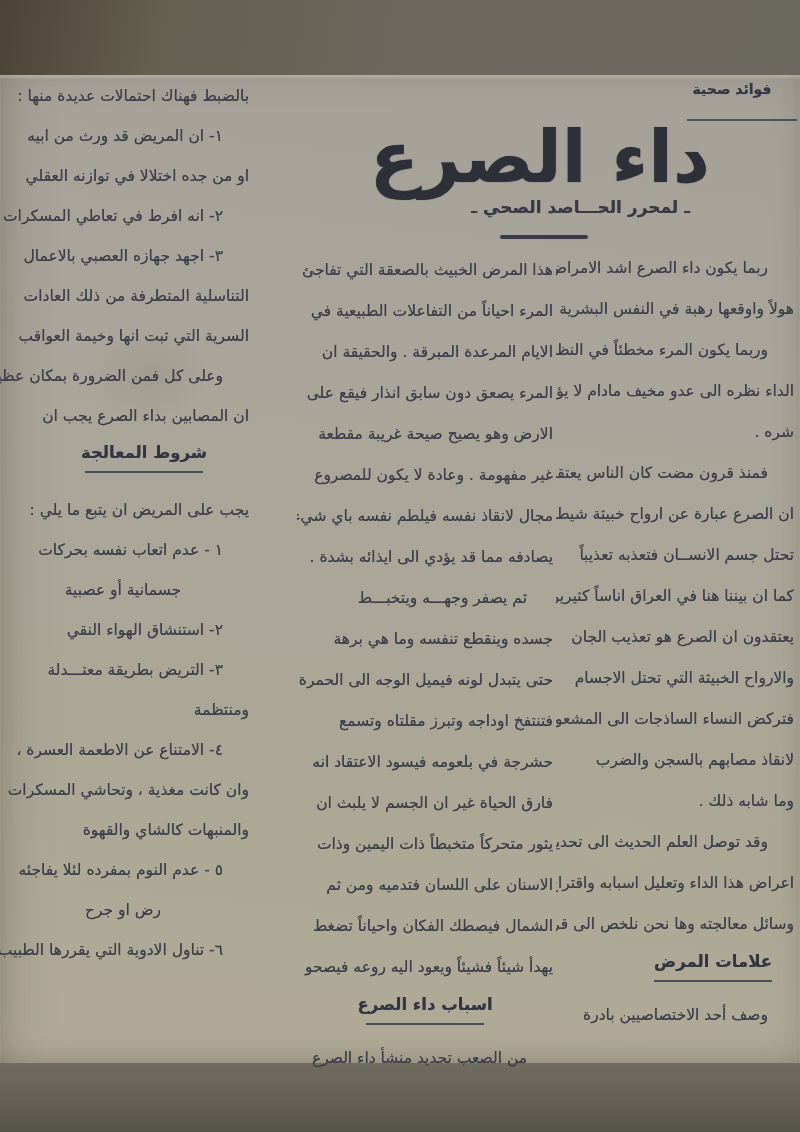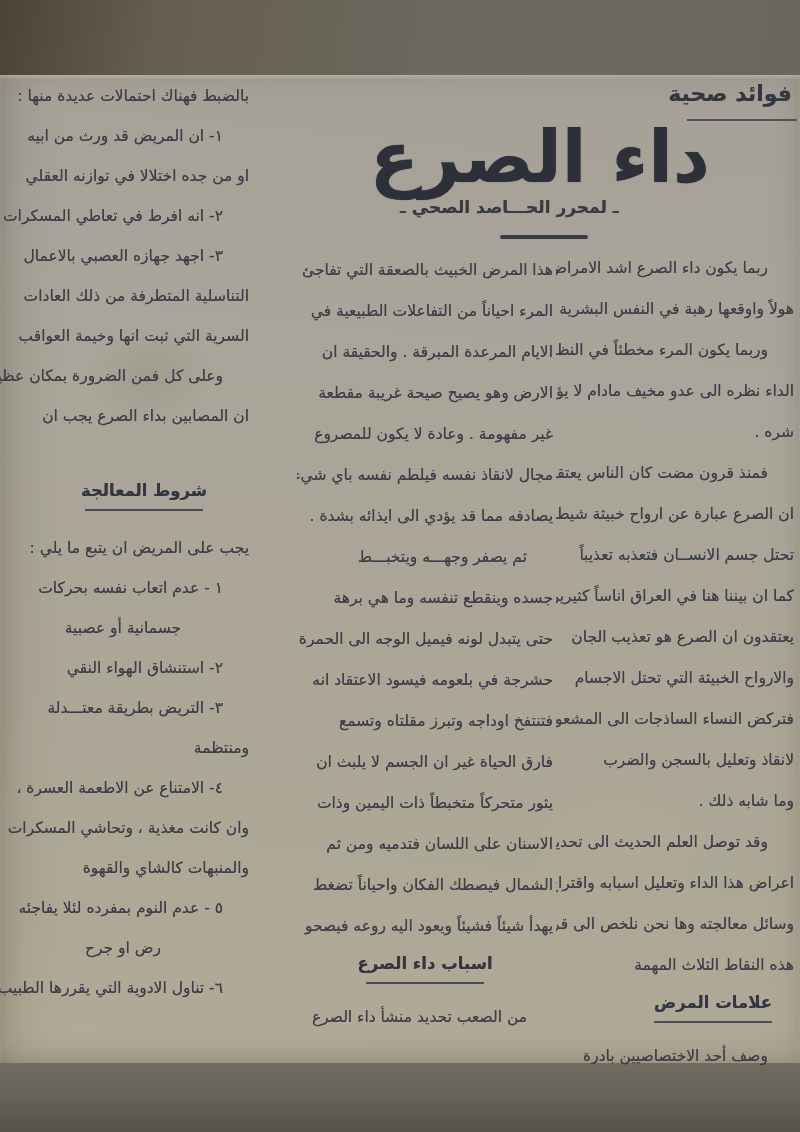--- a/index.html
+++ b/index.html
@@ -32,36 +32,36 @@
       inset 0 3px 2px rgba(210,205,190,.35),
       inset 28px 0 55px -30px rgba(70,62,45,.35),
       inset -14px 0 40px -24px rgba(70,62,45,.22),
       inset 0 -10px 30px -14px rgba(70,62,45,.28);
     color:#3c3e4a;
   }
   .ink{color:#3c3e4a;text-shadow:0 0 .6px rgba(46,48,62,.65);}
   
   .section-label{
     position:absolute;top:6px;right:8px;width:120px;
-    font-size:22px;font-weight:bold;color:#343642;text-align:center;
+    font-size:14px;font-weight:bold;color:#343642;text-align:center;
     letter-spacing:.5px;white-space:nowrap;
   }
   .section-label-rule{
     position:absolute;top:44px;right:3px;width:110px;height:2px;
     background:#41434f;opacity:.85;
   }
   .article-title{
     position:absolute;top:40px;right:90px;width:330px;
     text-align:center;font-size:72px;font-weight:bold;color:#2e3039;
     text-shadow:0 0 1px rgba(40,42,55,.8);
     white-space:nowrap;
   }
   .byline{
     position:absolute;top:122px;right:110px;width:290px;
-    text-align:left;font-size:17px;font-weight:bold;color:#383a46;
+    text-align:right;font-size:17px;font-weight:bold;color:#383a46;
     white-space:nowrap;
   }
   .byline-rule{
     position:absolute;top:160px;right:212px;width:88px;height:4px;
     background:#383a46;border-radius:2px;
   }
   
   .col{position:absolute;font-size:15.5px;}
   .col-right {top:173px;right:6px;  width:238px;}
   .col-middle{top:175px;right:247px;width:256px;}
@@ -75,21 +75,21 @@
   .line.indent{padding-right:26px;}
   .line.center{text-align:center;padding-left:14px;}
   .heading{
     height:44px;padding-top:6px;text-align:center;
     font-weight:bold;color:#333542;
   }
   .col-left .heading{height:48px;}
   .heading-text{font-size:16.5px;line-height:22px;display:inline-block;white-space:nowrap;}
   .heading-rule{width:118px;height:1.5px;background:#4a4c58;margin:7px auto 0;}
   .col-right .heading{transform:translateX(38px);}
-  .col-left  .heading{transform:translateX(28px);margin-top:38px;}
+  .col-left  .heading{transform:translateX(28px);}
 </style>
 </head>
 <body>
 
 <div class="scan">
   <div class="edge-top"></div>
   <div class="edge-bottom"></div>
 
   <div class="paper ink">
 
@@ -106,42 +106,42 @@
         <div class="line indent">وربما يكون المرء مخطئاً في النظر الى هذا</div>
         <div class="line">الداء نظره الى عدو مخيف مادام لا يؤمن</div>
         <div class="line">شره .</div>
         <div class="line indent">فمنذ قرون مضت كان الناس يعتقدون</div>
         <div class="line">ان الصرع عبارة عن ارواح خبيثة شيطانية</div>
         <div class="line">تحتل جسم الانســان فتعذبه تعذيباً</div>
         <div class="line">كما ان بيننا هنا في العراق اناساً كثيرين</div>
         <div class="line">يعتقدون ان الصرع هو تعذيب الجان</div>
         <div class="line">والارواح الخبيثة التي تحتل الاجسام</div>
         <div class="line">فتركض النساء الساذجات الى المشعوذين</div>
-        <div class="line">لانقاذ وتعليل بالسجن والضرب</div>
+        <div class="line">لانقاذ مصابهم بالسجن والضرب</div>
         <div class="line">وما شابه ذلك .</div>
         <div class="line indent">وقد توصل العلم الحديث الى تحديد</div>
         <div class="line">اعراض هذا الداء وتعليل اسبابه واقتراح</div>
         <div class="line">وسائل معالجته وها نحن نلخص الى قرائنا</div>
-        <div class="line">هذه النقاط الثلاث المهمة</div>
         <div class="heading"><span class="heading-text">علامات المرض</span><div class="heading-rule"></div></div>
         <div class="line indent">وصف أحد الاختصاصيين بادرة</div>
       </div>
     <div class="col col-middle">
         <div class="line">هذا المرض الخبيث بالصعقة التي تفاجئ</div>
         <div class="line">المرء احياناً من التفاعلات الطبيعية في</div>
         <div class="line">الايام المرعدة المبرقة . والحقيقة ان</div>
+        <div class="line">المرء يصعق دون سابق انذار فيقع على</div>
         <div class="line">الارض وهو يصيح صيحة غريبة مقطعة</div>
         <div class="line">غير مفهومة . وعادة لا يكون للمصروع</div>
         <div class="line">مجال لانقاذ نفسه فيلطم نفسه باي شيء</div>
         <div class="line">يصادفه مما قد يؤدي الى ايذائه بشدة .</div>
         <div class="line indent">ثم يصفر وجهـــه ويتخبـــط</div>
         <div class="line">جسده وينقطع تنفسه وما هي برهة</div>
         <div class="line">حتى يتبدل لونه فيميل الوجه الى الحمرة</div>
+        <div class="line">فتنتفخ اوداجه وتبرز مقلتاه وتسمع</div>
         <div class="line">حشرجة في بلعومه فيسود الاعتقاد انه</div>
-        <div class="line">فتنتفخ اوداجه وتبرز مقلتاه وتسمع</div>
         <div class="line">فارق الحياة غير ان الجسم لا يلبث ان</div>
         <div class="line">يثور متحركاً متخبطاً ذات اليمين وذات</div>
         <div class="line">الاسنان على اللسان فتدميه ومن ثم</div>
         <div class="line">الشمال فيصطك الفكان واحياناً تضغط</div>
         <div class="line">يهدأ شيئاً فشيئاً ويعود اليه روعه فيصحو</div>
         <div class="heading"><span class="heading-text">اسباب داء الصرع</span><div class="heading-rule"></div></div>
         <div class="line indent">من الصعب تحديد منشأ داء الصرع</div>
       </div>
     <div class="col col-left">
         <div class="line">بالضبط فهناك احتمالات عديدة منها :</div>

